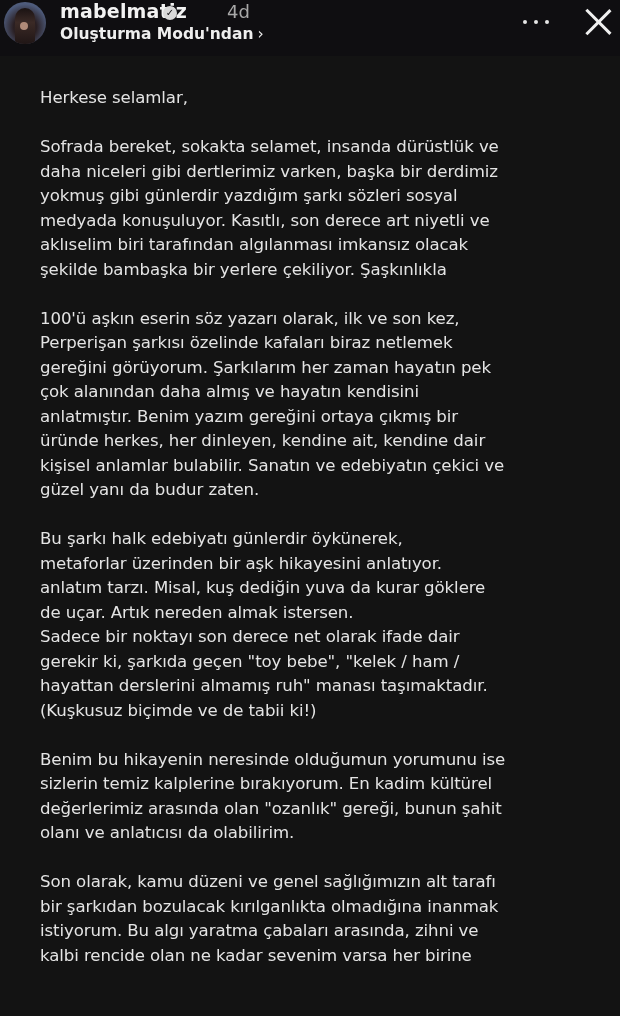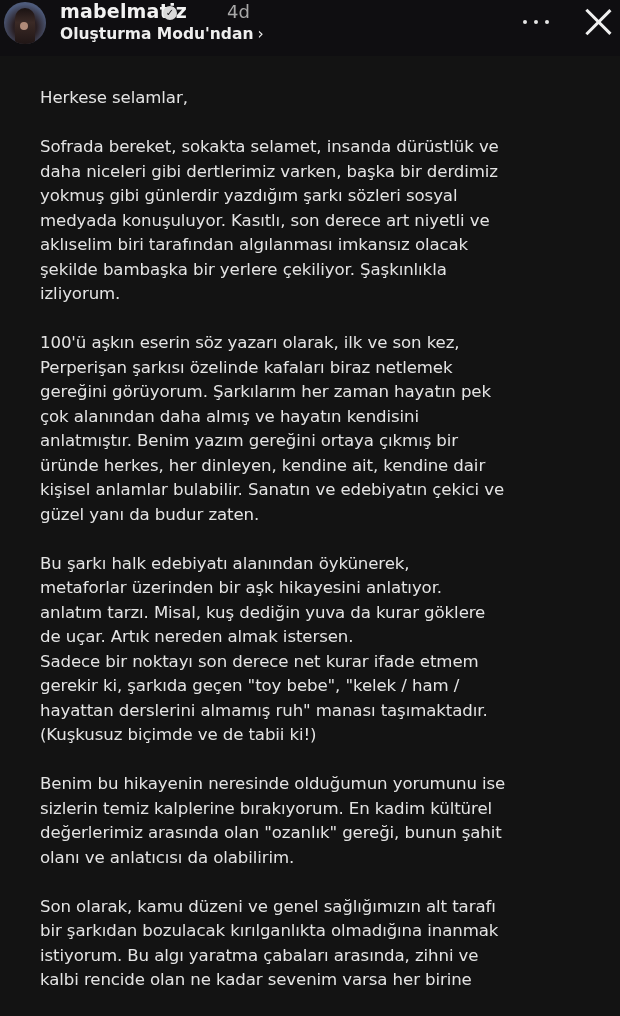--- a/index.html
+++ b/index.html
@@ -92,38 +92,37 @@
     <div class="para">
       <span class="line">Herkese selamlar,</span>
     </div>
     <div class="para">
       <span class="line">Sofrada bereket, sokakta selamet, insanda dürüstlük ve</span>
       <span class="line">daha niceleri gibi dertlerimiz varken, başka bir derdimiz</span>
       <span class="line">yokmuş gibi günlerdir yazdığım şarkı sözleri sosyal</span>
       <span class="line">medyada konuşuluyor. Kasıtlı, son derece art niyetli ve</span>
       <span class="line">aklıselim biri tarafından algılanması imkansız olacak</span>
       <span class="line">şekilde bambaşka bir yerlere çekiliyor. Şaşkınlıkla</span>
-      <span class="line">izliyorum.</span>
     </div>
     <div class="para">
       <span class="line">100'ü aşkın eserin söz yazarı olarak, ilk ve son kez,</span>
       <span class="line">Perperişan şarkısı özelinde kafaları biraz netlemek</span>
       <span class="line">gereğini görüyorum. Şarkılarım her zaman hayatın pek</span>
       <span class="line">çok alanından daha almış ve hayatın kendisini</span>
       <span class="line">anlatmıştır. Benim yazım gereğini ortaya çıkmış bir</span>
       <span class="line">üründe herkes, her dinleyen, kendine ait, kendine dair</span>
       <span class="line">kişisel anlamlar bulabilir. Sanatın ve edebiyatın çekici ve</span>
       <span class="line">güzel yanı da budur zaten.</span>
     </div>
     <div class="para">
-      <span class="line">Bu şarkı halk edebiyatı alanından öykünerek,</span>
+      <span class="line">Bu şarkı halk edebiyatı günlerdir öykünerek,</span>
       <span class="line">metaforlar üzerinden bir aşk hikayesini anlatıyor.</span>
       <span class="line">anlatım tarzı. Misal, kuş dediğin yuva da kurar göklere</span>
       <span class="line">de uçar. Artık nereden almak istersen.</span>
-      <span class="line">Sadece bir noktayı son derece net kurar ifade etmem</span>
+      <span class="line">Sadece bir noktayı son derece net olarak ifade dair</span>
       <span class="line">gerekir ki, şarkıda geçen "toy bebe", "kelek / ham /</span>
       <span class="line">hayattan derslerini almamış ruh" manası taşımaktadır.</span>
       <span class="line">(Kuşkusuz biçimde ve de tabii ki!)</span>
     </div>
     <div class="para">
       <span class="line">Benim bu hikayenin neresinde olduğumun yorumunu ise</span>
       <span class="line">sizlerin temiz kalplerine bırakıyorum. En kadim kültürel</span>
       <span class="line">değerlerimiz arasında olan "ozanlık" gereği, bunun şahit</span>
       <span class="line">olanı ve anlatıcısı da olabilirim.</span>
     </div>

